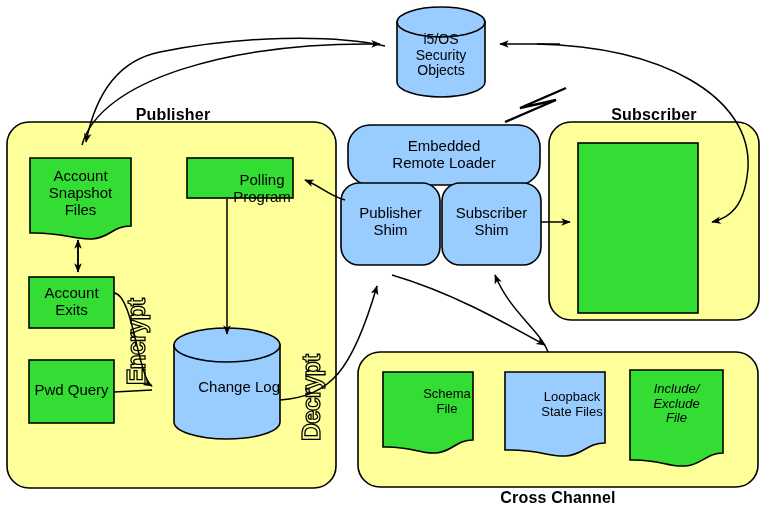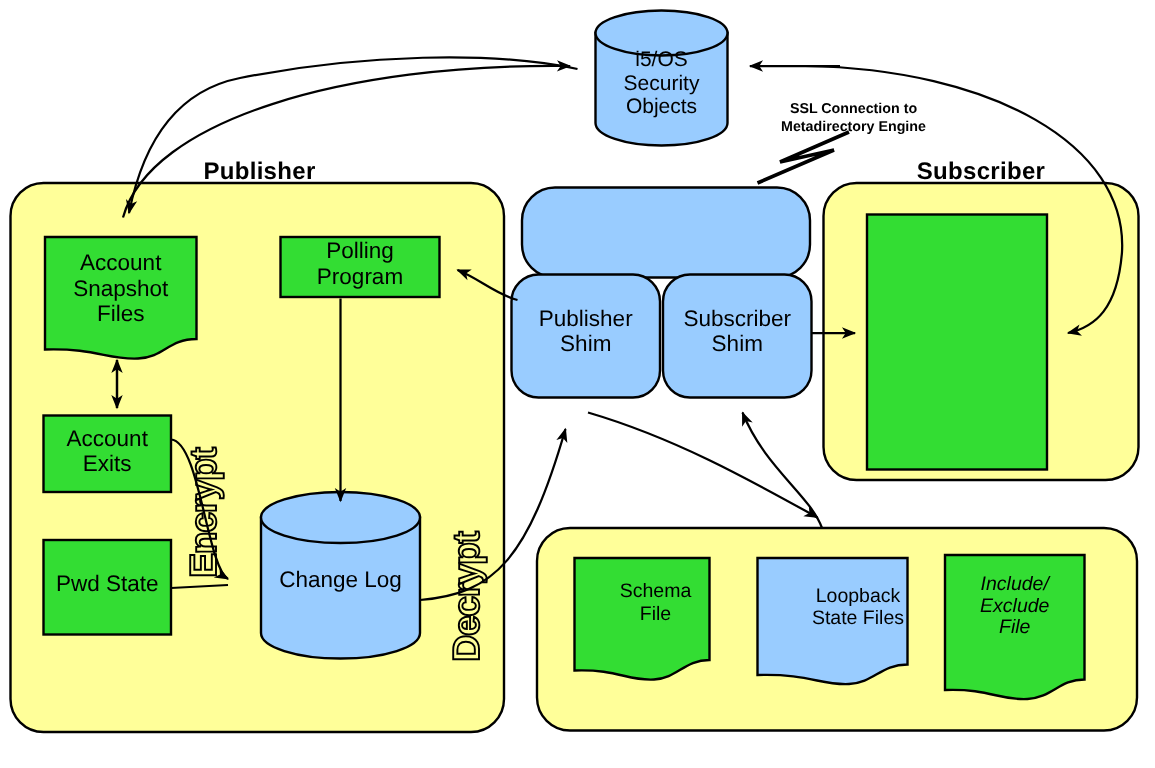--- a/index.html
+++ b/index.html
@@ -152,46 +152,47 @@
 
       
       <path d="M566,88 L520,108 L556,100 L505,122" stroke-width="2.4"></path>
     </g>
   </svg>
 
   <div class="lbl cyl-txt" style="left:397px;top:32px;width:88px;">i5/OS
 Security
 Objects</div>
 
-  <div class="lbl ssl" style="left:509px;top:67px;width:120px;">SSL Connection to
-Metadirectory Engine</div>
 
   <div class="lbl panel-title" style="left:88px;top:106px;width:170px;">Publisher</div>
   <div class="lbl panel-title" style="left:574px;top:106px;width:160px;">Subscriber</div>
+  <div class="lbl panel-title" style="left:458px;top:489px;width:200px;">Cross Channel</div>
 
   <div class="lbl node-txt" style="left:30px;top:168px;width:101px;">Account
 Snapshot
 Files</div>
-  <div class="lbl node-txt" style="left:187px;top:160px;width:106px;">Polling
+  <div class="lbl node-txt" style="left:187px;top:172px;width:106px;padding-left:22px;">Polling
 Program</div>
   <div class="lbl node-txt" style="left:29px;top:285px;width:85px;">Account
 Exits</div>
-  <div class="lbl node-txt" style="left:29px;top:382px;width:85px;">Pwd State</div>
-  <div class="lbl node-txt" style="left:174px;top:379px;width:106px;">Change Log</div>
+  <div class="lbl node-txt" style="left:29px;top:382px;width:85px;">Pwd Query</div>
+  <div class="lbl node-txt" style="left:174px;top:379px;width:106px;text-align:right;">Change Log</div>
 
   <div class="vtxt" style="left:122px;top:299px;">Encrypt</div>
   <div class="vtxt" style="left:297px;top:355px;">Decrypt</div>
 
+  <div class="lbl node-txt" style="left:348px;top:138px;width:192px;">Embedded
+Remote Loader</div>
   <div class="lbl node-txt" style="left:341px;top:205px;width:99px;">Publisher
 Shim</div>
   <div class="lbl node-txt" style="left:442px;top:205px;width:99px;">Subscriber
 Shim</div>
 
 
-  <div class="lbl node-sm" style="left:392px;top:387px;width:90px;">Schema
+  <div class="lbl node-sm" style="left:402px;top:387px;width:90px;">Schema
 File</div>
   <div class="lbl node-sm" style="left:505px;top:390px;width:100px;padding-left:17px;">Loopback
 State Files</div>
   <div class="lbl node-sm" style="left:630px;top:382px;width:93px;font-style:italic;">Include/
 Exclude
 File</div>
 
 </div>
 
 </body></html>

